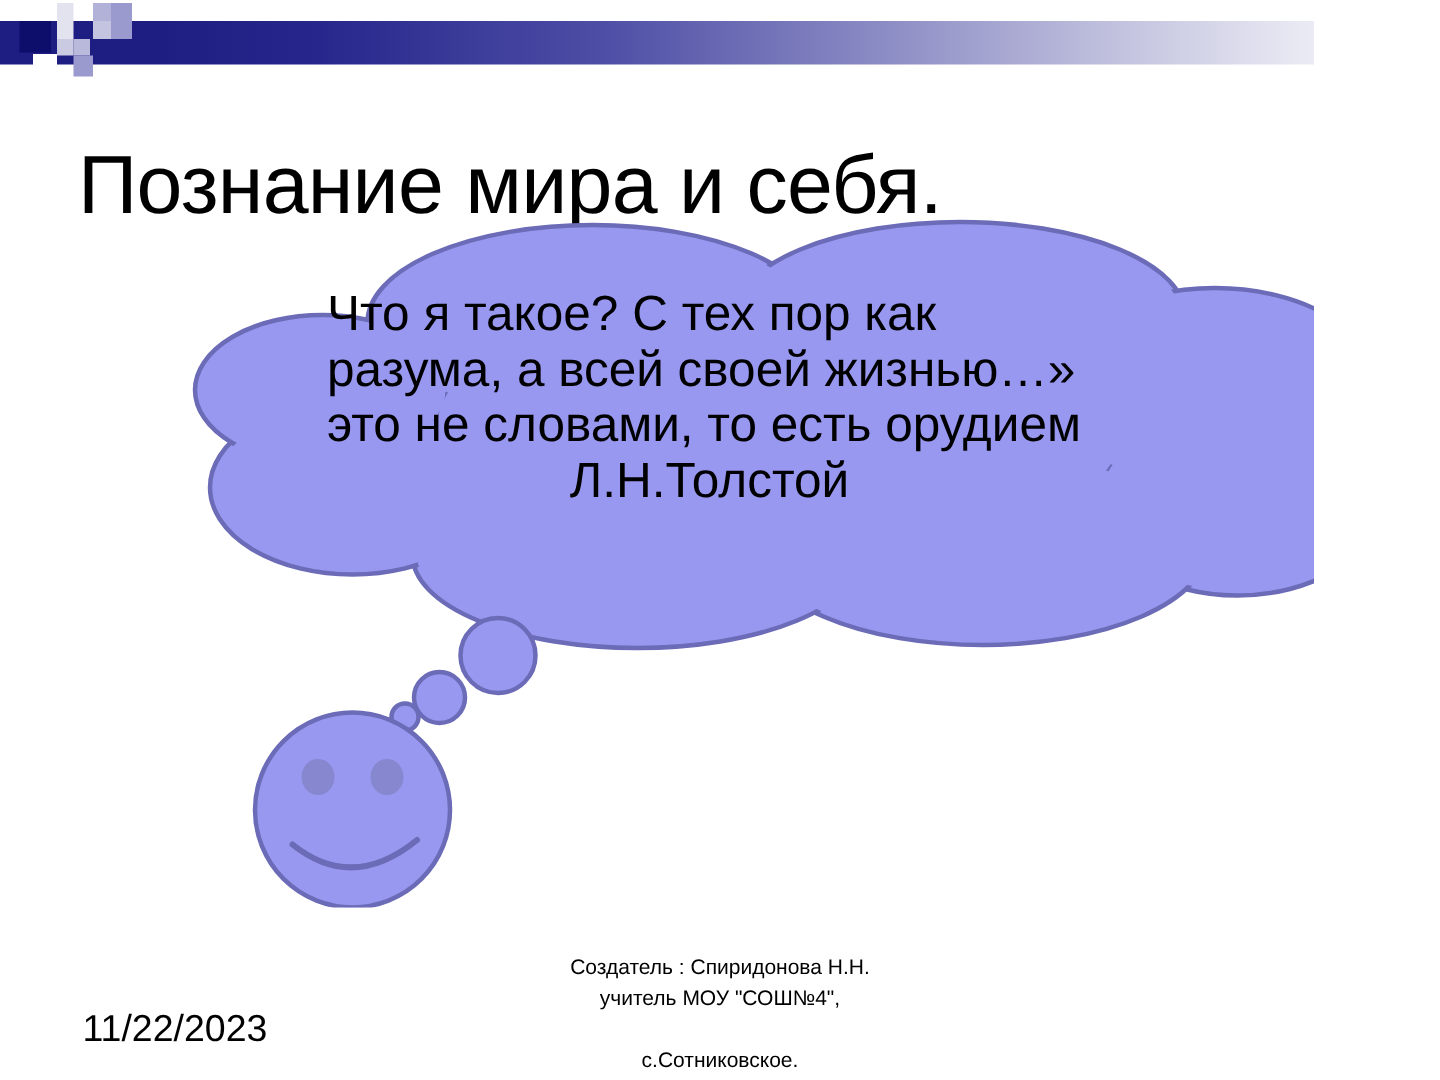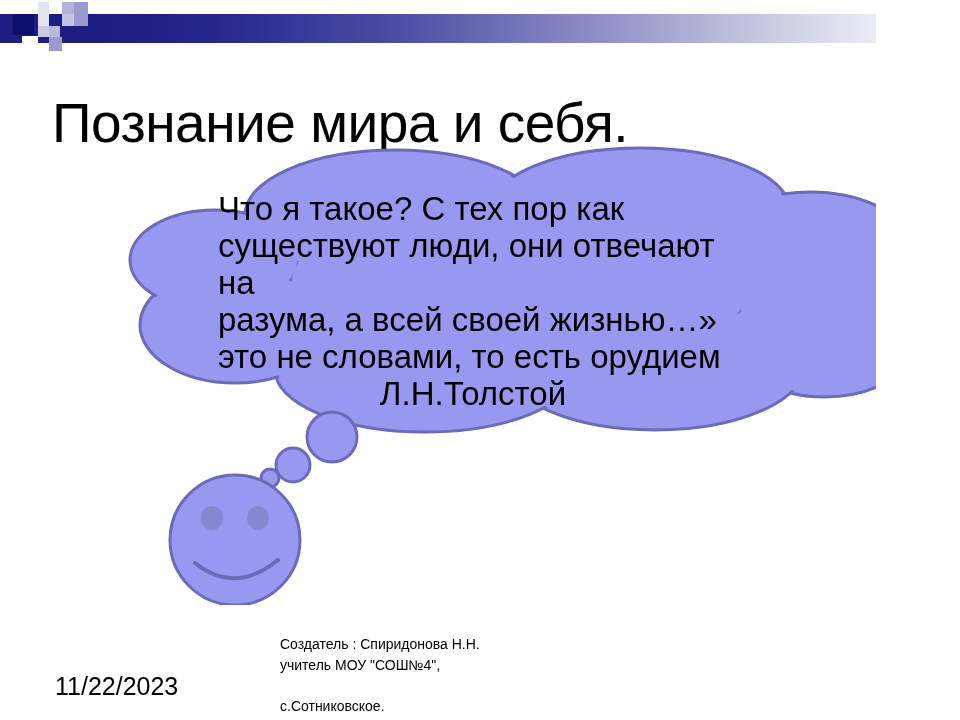--- a/index.html
+++ b/index.html
@@ -144,20 +144,21 @@
     text-align: center;
     padding-right: 10px;
   }
 
   
   #footer-credit {
     position: absolute;
     left: 280px;
     top: 634px;
     width: 400px;
+    text-align: center;
     font-size: 14px;
     line-height: 21px;
     color: #000000;
   }
   #footer-credit .line3 {
     display: block;
     margin-top: 20px;
   }
   #slide-date {
     position: absolute;
@@ -205,21 +206,20 @@
       <ellipse cx="560" cy="235" rx="147" ry="62"></ellipse>
       <ellipse cx="330" cy="240" rx="147" ry="59"></ellipse>
       <ellipse cx="140" cy="195" rx="92" ry="55"></ellipse>
       <ellipse cx="120" cy="130" rx="82" ry="47"></ellipse>
       <ellipse cx="425" cy="155" rx="227" ry="92"></ellipse>
     </g>
   </svg>
 
   <div id="quote-block">
     <div>Что я такое? С тех пор как</div>
-    <div>существуют люди, они отвечают на</div>
     <div>разума, а всей своей жизнью…»</div>
     <div>это не словами, то есть орудием</div>
     <div id="quote-author">Л.Н.Толстой</div>
   </div>
 
   <svg id="bubbles-svg" viewBox="0 0 220 200">
     <g fill="#9898f0" stroke="#6b6bb8" stroke-width="3">
       <circle cx="172" cy="32" r="25"></circle>
       <circle cx="133" cy="60" r="17"></circle>
       <circle cx="110" cy="73" r="9"></circle>

